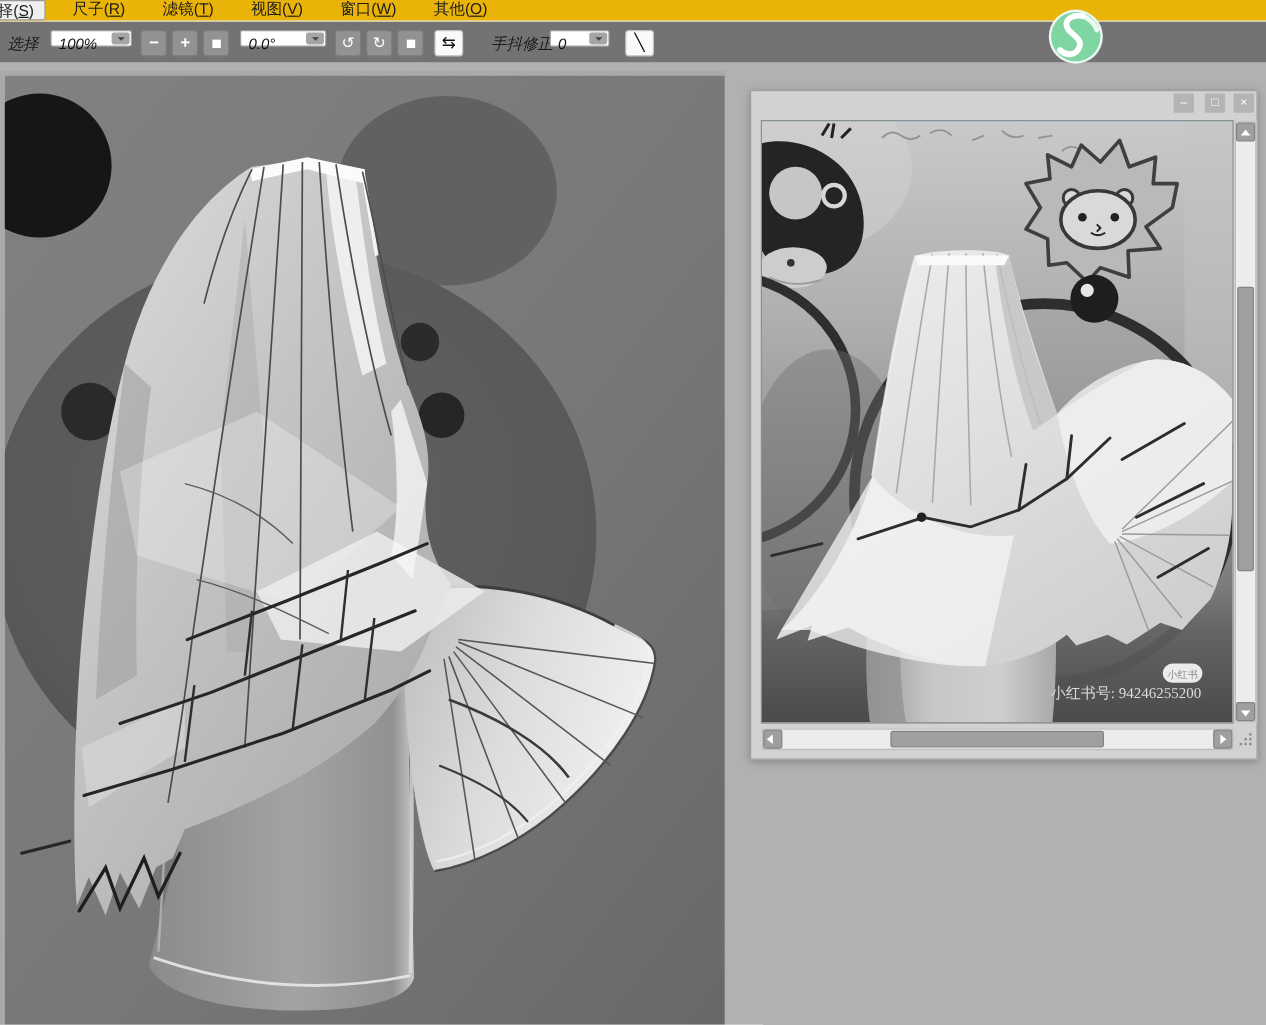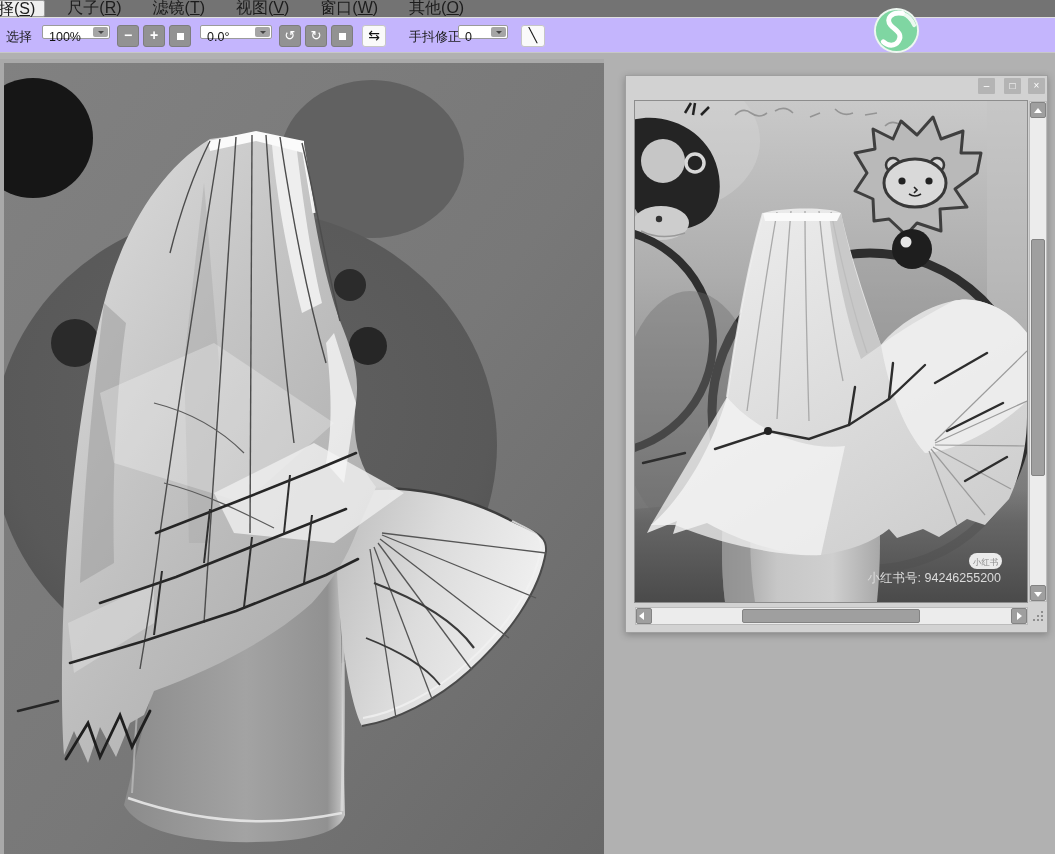--- a/index.html
+++ b/index.html
@@ -1,29 +1,29 @@
 <!DOCTYPE html>
 <html><head>
 <meta charset="utf-8">
 <style>
   * { margin:0; padding:0; box-sizing:border-box; }
   html,body { font-family:"Liberation Sans","DejaVu Sans",sans-serif; }
   #stage { position:relative; width:1055px; height:854px; background:#b1b1b1; overflow:hidden; }
 
   
-  .menubar { position:absolute; left:0; top:0; right:0; height:18px; background:#737373;
+  .menubar { position:absolute; left:0; top:0; right:0; height:18px; background:#eab308;
              border-bottom:1px solid #e0e0e0; display:flex; align-items:center;
-             font-size:16px; color:#1c1c1c; z-index:5; }
+             font-size:13px; color:#1c1c1c; z-index:5; }
   .menu-item { height:17px; line-height:16px; padding:0 9px; margin-right:13px; white-space:nowrap; }
   .menu-item.active { margin-left:-12px; background:#efefef; border:1px solid #9a9a9a; border-radius:2px; }
   .mkey { text-decoration:underline; }
 
   
-  .toolbar { position:absolute; left:0; top:18px; right:0; height:35px; background:#c4b5fd;
-             border-bottom:1px solid #c7c7c7; z-index:4; }
+  .toolbar { position:absolute; left:0; top:18px; right:0; height:35px; background:#737373;
+             border-bottom:1px solid #c7c7c7; z-index:4;font-style:italic; }
   .tb-label { position:absolute; top:10px; font-size:13px; color:#1a1a1a; }
   .combo { position:absolute; top:7px; height:14px; background:#fff; border:1px solid #9b9b9b;
            border-radius:2px; display:flex; }
   .combo-value { flex:1; font-size:12.5px; padding:4px 0 0 6px; color:#111; white-space:nowrap; }
   .combo-arrow { width:15px; margin:1px; background:#a5a5a5; border-radius:2px;
                  display:flex; align-items:center; justify-content:center; }
   .combo-arrow::after { content:""; width:0; height:0; border:3.5px solid transparent;
                         border-top-color:#444; margin-top:4px; }
   .tb-btn { position:absolute; top:7px; width:22px; height:22px; background:#929292;
             border:1px solid #7d7d7d; border-radius:3px; color:#fff; font-size:14px;
@@ -46,21 +46,21 @@
   .fw-titlebar { position:absolute; left:0; top:0; right:0; height:23px; background:#9c9c9c;
                  display:flex; align-items:center; color:#fff; }
   .fw-icon { width:16px; height:13px; margin:0 7px 0 9px; background:#fff; border:1px solid #eaeaea; position:relative; }
   .fw-icon::before { content:""; position:absolute; left:1px; top:1px; width:5px; height:9px; background:#34565c; }
   .fw-icon::after  { content:""; position:absolute; left:7px; top:1px; width:6px; height:9px; background:#6fc98b; }
   .fw-title { font-size:13px; white-space:nowrap; }
   .fw-btn { position:absolute; top:2px; width:17px; height:16px; background:#b4b4b4; color:#fff;
             text-align:center; font-size:10px; line-height:15px; border-radius:1px; }
   #fw-min { right:52px; } #fw-max { right:26px; } #fw-close { right:2px; }
 
-  .fw-photo { position:absolute; left:9px; top:25px; width:392px; height:501px; outline:1px solid #8d8d8d; background:#7dd3fc; }
+  .fw-photo { position:absolute; left:9px; top:25px; width:392px; height:501px; outline:1px solid #8d8d8d; background:#7dd3fc;font-family:Liberation Serif, serif; }
   .fw-photo svg { display:block; }
 
   .vscroll { position:absolute; left:403px; top:25px; width:18px; height:501px;
              background:#ececec; border:1px solid #bcbcbc; }
   .hscroll { position:absolute; left:9px; top:531px; width:393px; height:18px;
              background:#ececec; border:1px solid #bcbcbc; }
   .sb-btn { position:absolute; width:16px; height:16px; background:#9f9f9f;
             border:1px solid #838383; border-radius:2px; }
   .vs-up { left:0; top:0; } .vs-down { left:0; bottom:0; }
   .hs-left { left:0; top:0; } .hs-right { right:0; top:0; }

